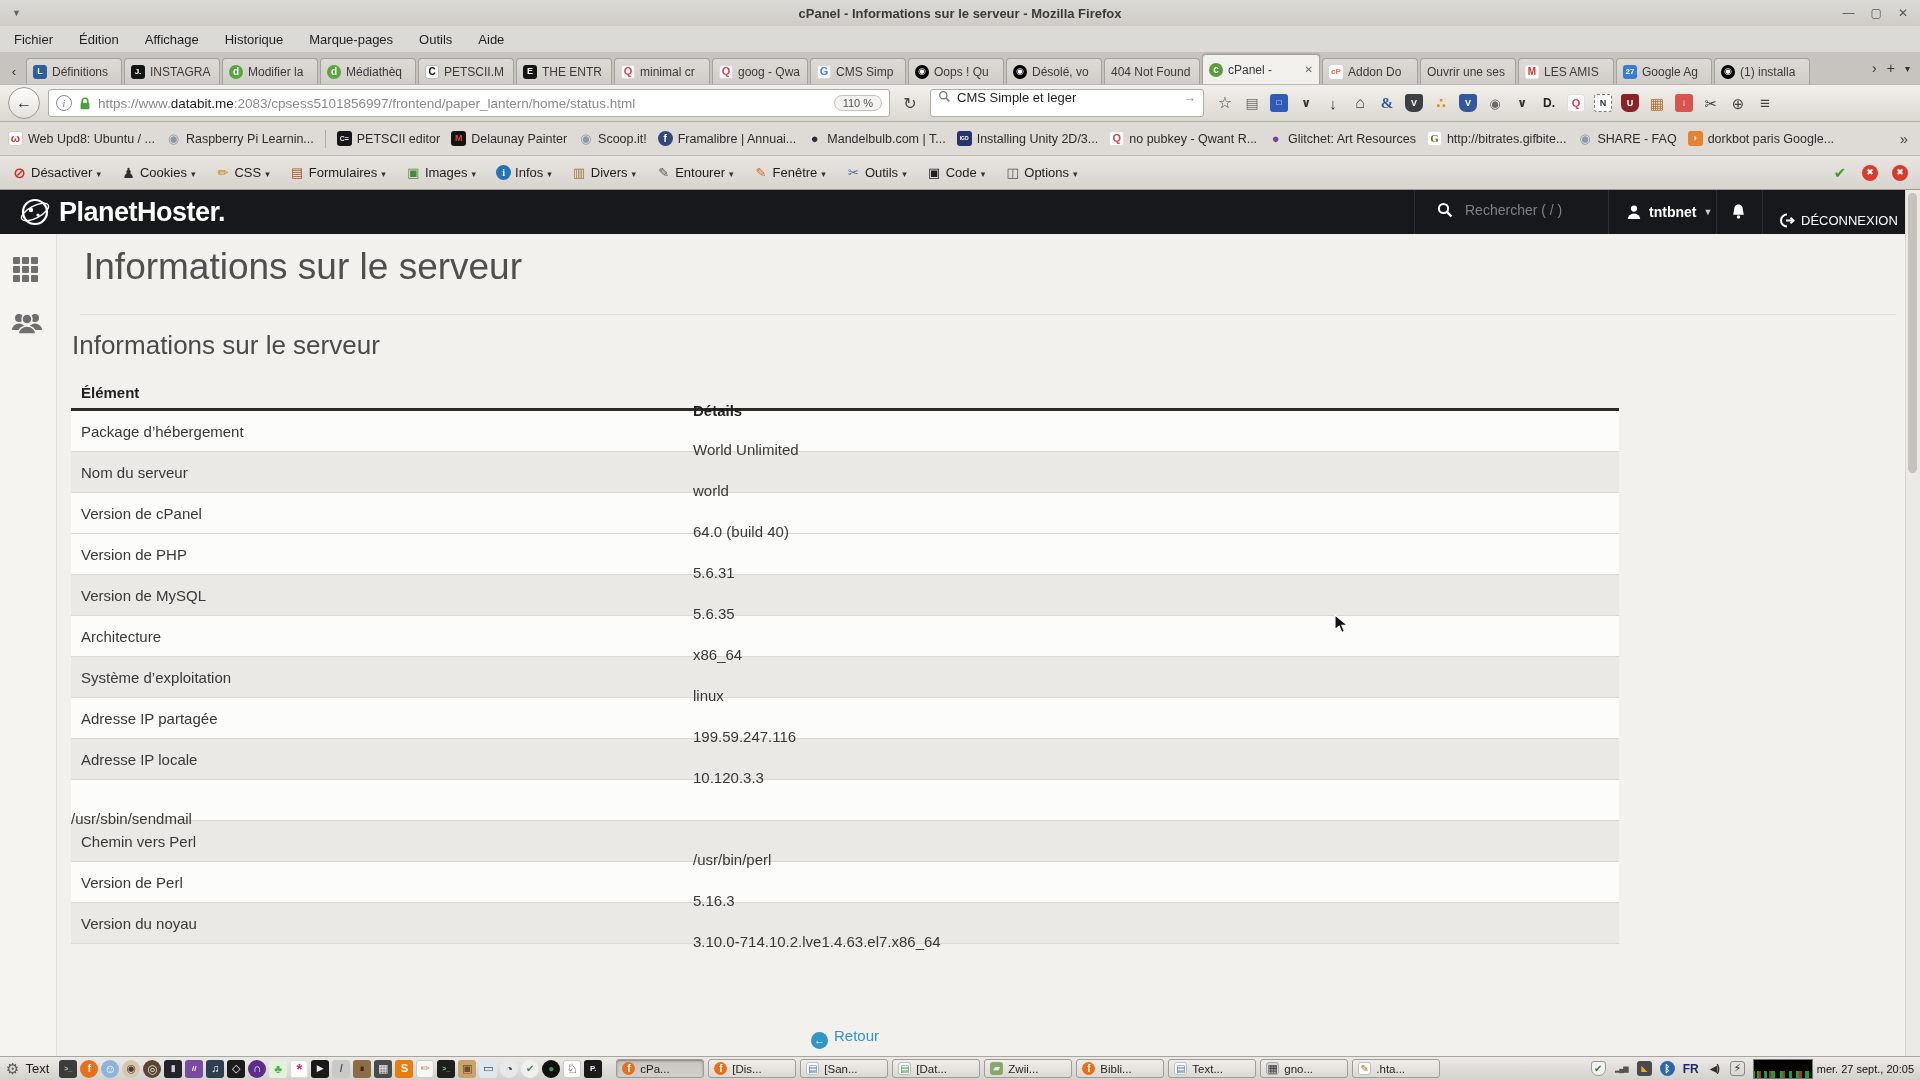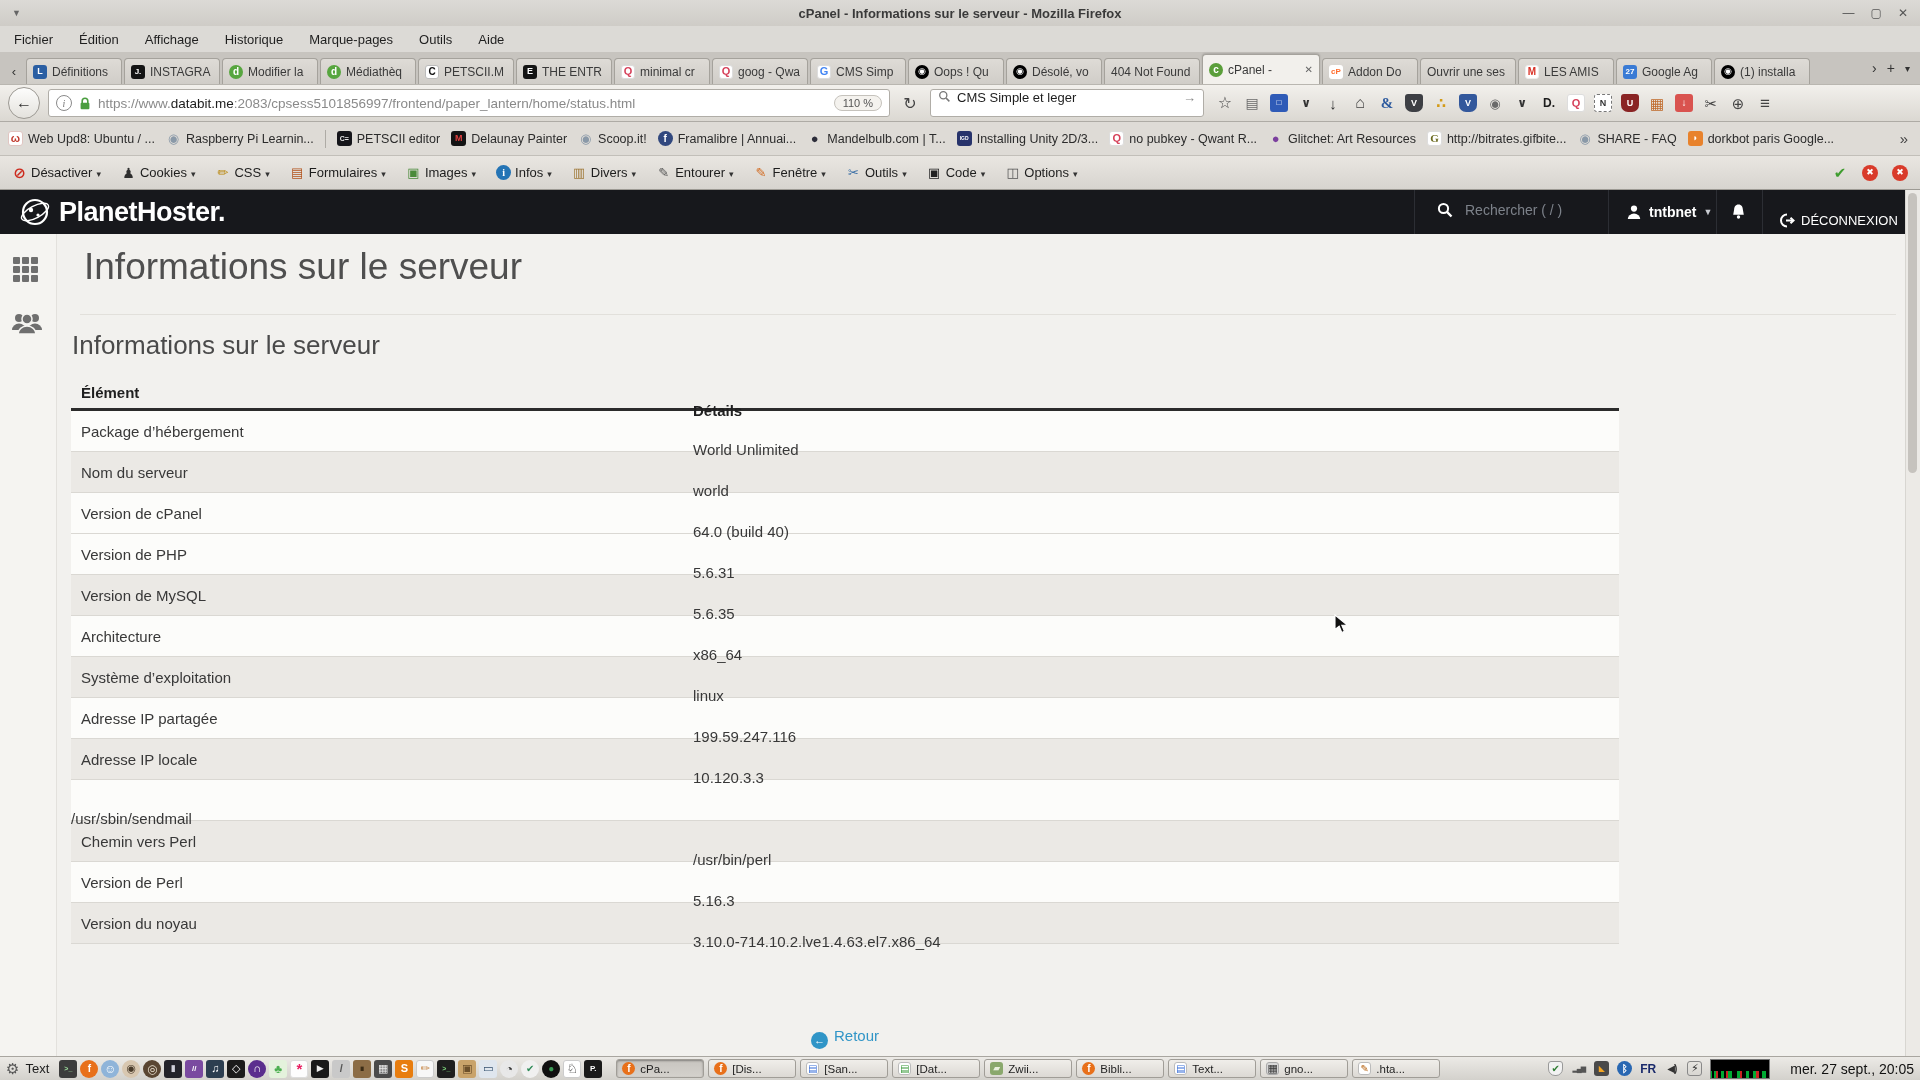--- a/index.html
+++ b/index.html
@@ -90,21 +90,21 @@
   .gear{color:#555;font-size:15px;}
   .launchers{display:flex;gap:3px;align-items:center;}
   .windows{display:flex;gap:4px;margin-left:14px;}
   .wbtn{width:88px;height:19px;background:linear-gradient(#f0eeea,#dcd9d4);border:1px solid #a09d97;border-radius:3px;
     display:flex;align-items:center;gap:5px;padding:0 5px;font-size:11.5px;color:#1f1f1f;box-sizing:border-box;white-space:nowrap;overflow:hidden;}
   .wbtn.active{background:linear-gradient(#c7c4bf,#d4d1cc);box-shadow:inset 0 1px 2px rgba(0,0,0,.35);}
   .tray{margin-left:auto;display:flex;align-items:center;gap:8px;}
   .tray-txt{font-size:12px;font-weight:bold;color:#1a2a6b;}
   .graph{width:58px;height:18px;border:1px solid #777;background:
     linear-gradient(90deg,#0a3 0 2%,transparent 0 6%,#0a3 0 9%,#c22 0 12%,transparent 0 18%,#0a3 0 22%,transparent 0 26%,#c22 0 30%,#0a3 0 36%,transparent 0 44%,#0a3 0 50%,#c22 0 54%,transparent 0 60%,#0a3 0 66%,transparent 0 72%,#0a3 0 78%,#c22 0 82%,transparent 0 88%,#0a3 0 94%,transparent 0 100%) bottom/100% 7px no-repeat #000;}
-  .clock{font-size:14px;color:#111;margin-left:20px;white-space:nowrap;}
+  .clock{font-size:11px;color:#111;margin-left:4px;white-space:nowrap;}
   .cursor{position:absolute;left:1334px;top:614px;z-index:99;}
 </style>
 </head>
 <body>
 
 <div id="screen">
 
   <div class="bar titlebar">
     <span class="title-caret">▼</span>
     <span class="title-text">cPanel - Informations sur le serveur - Mozilla Firefox</span>

